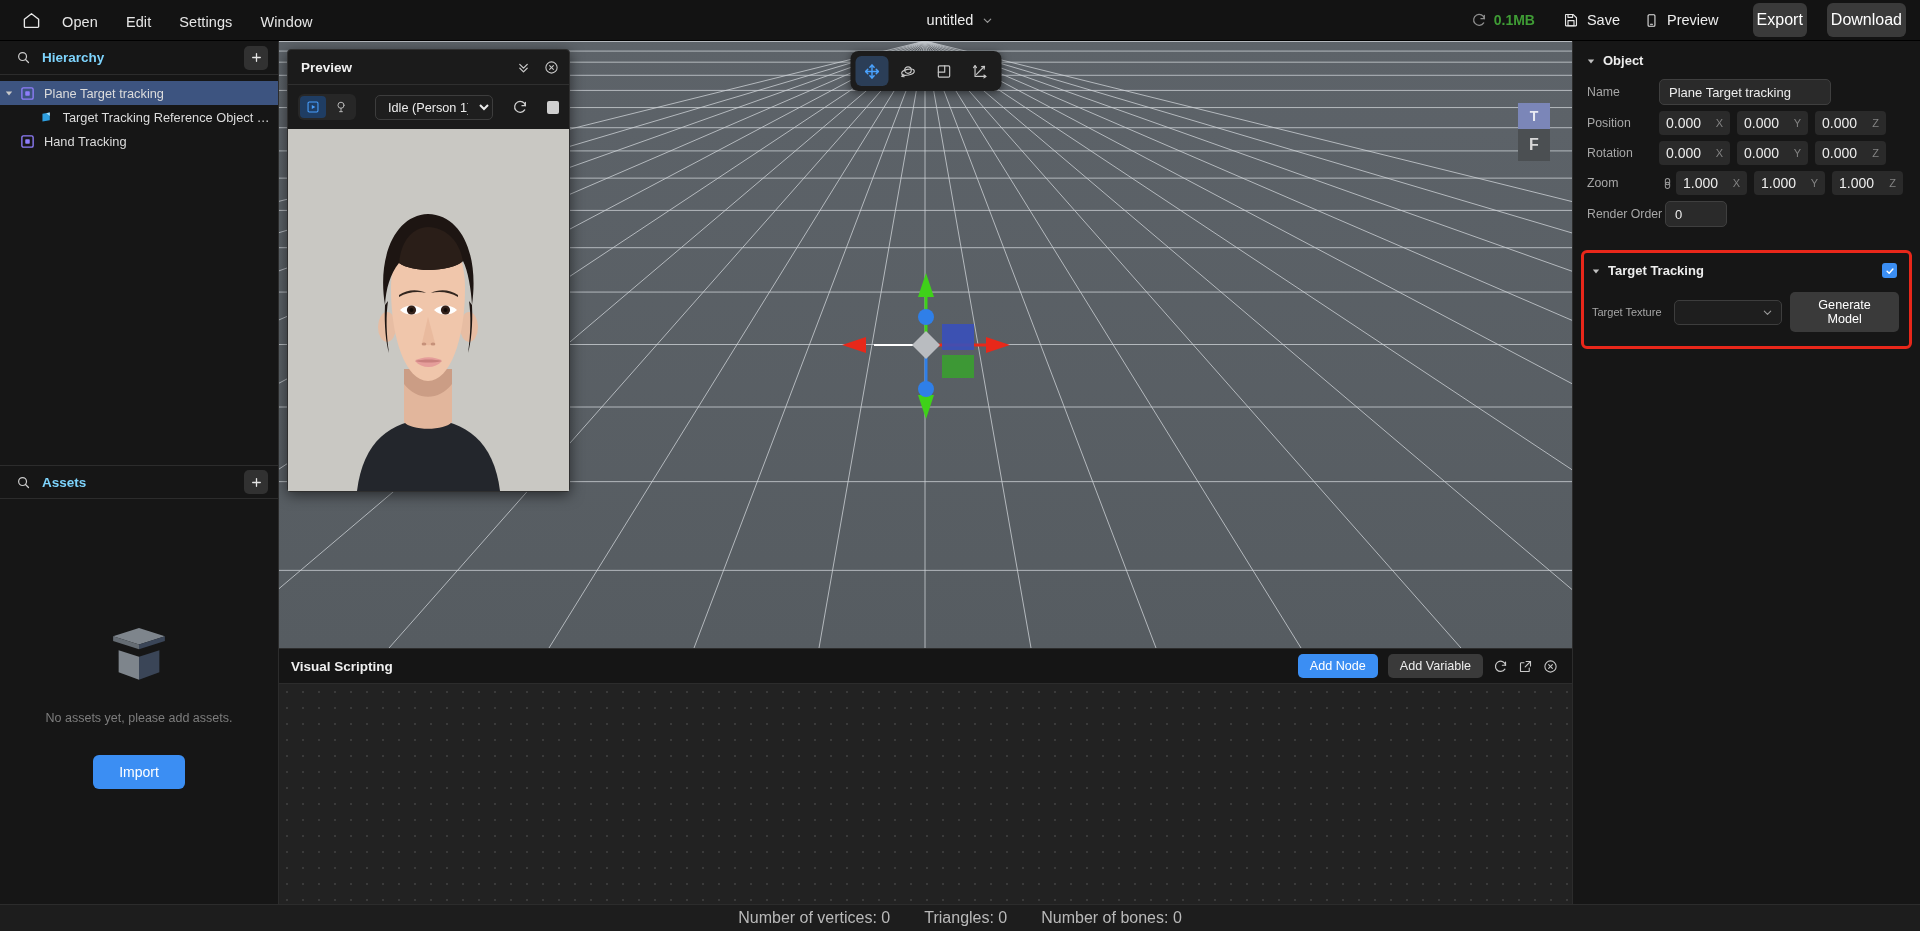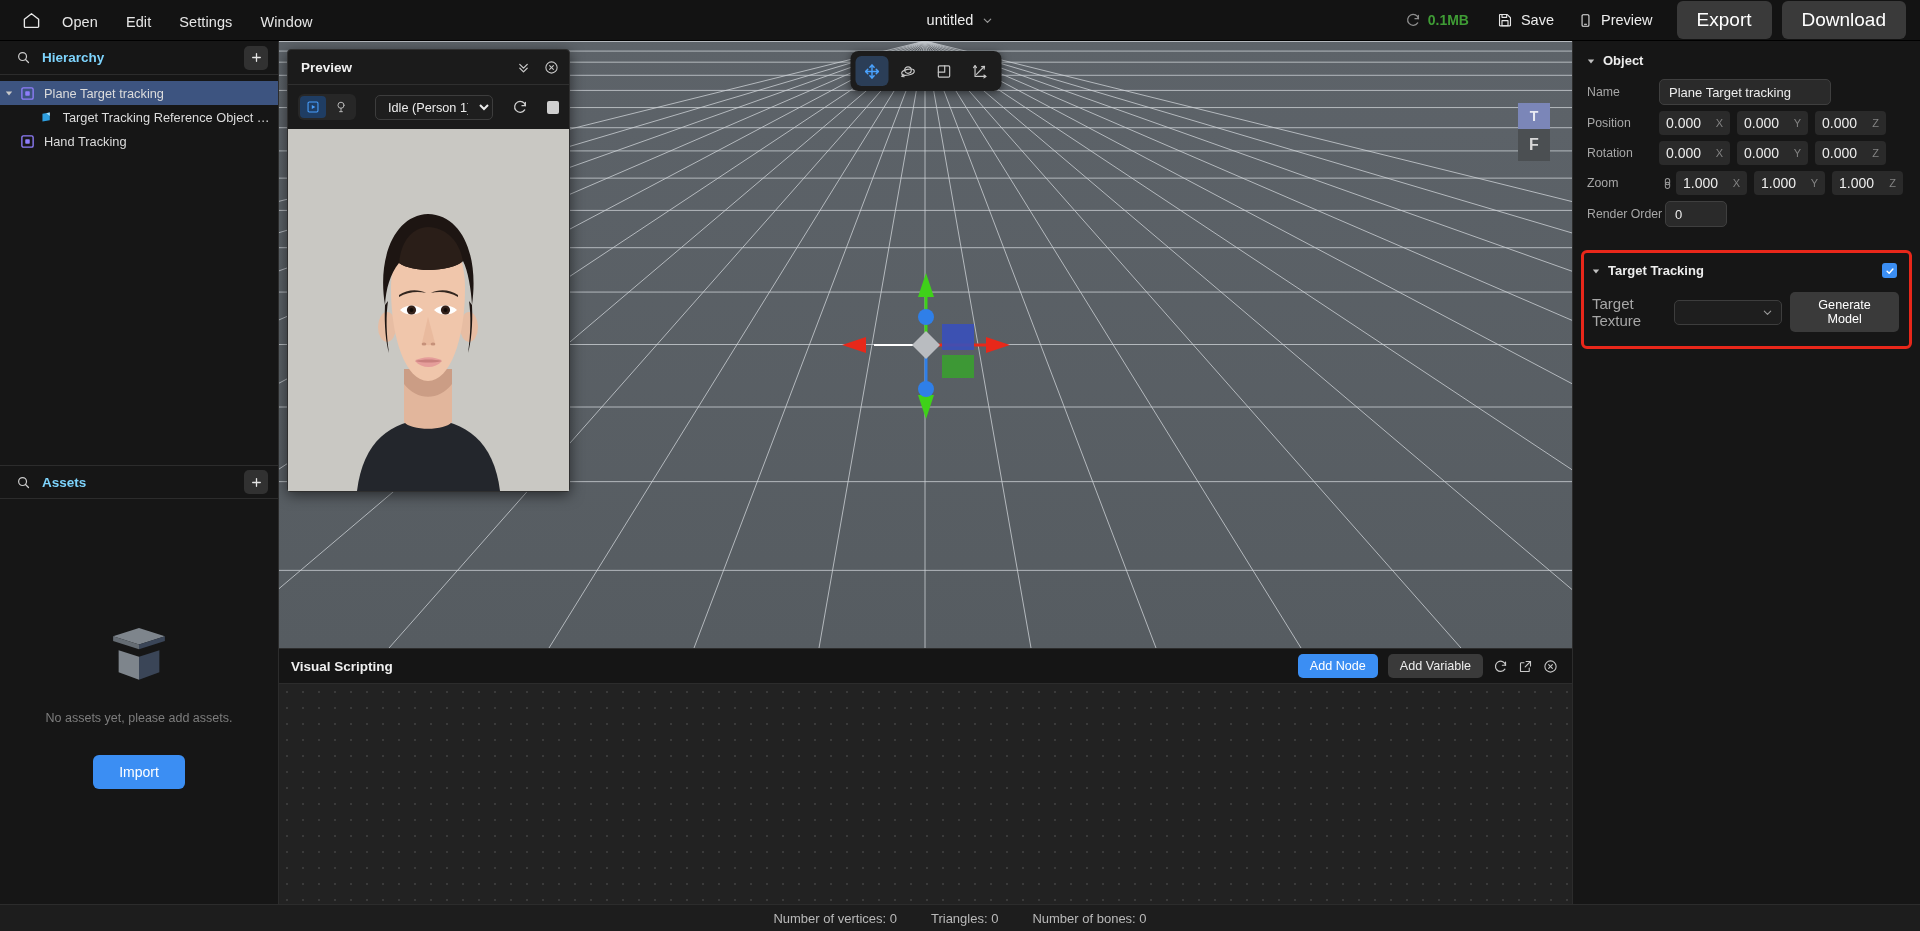--- a/index.html
+++ b/index.html
@@ -39,22 +39,22 @@
   .topbar-right {
     margin-left: auto; display: flex; align-items: center; gap: 0px; padding-right: 14px;
   }
   .mem-group { display: flex; align-items: center; gap: 7px; margin-right: 18px; }
   .mem-text { font-size: 14px; color: #3f9c35; font-weight: 600; }
   .tb-action {
     display: flex; align-items: center; gap: 8px; font-size: 14.5px; color: #ededed;
     padding: 6px 10px; cursor: pointer; border-radius: 4px; margin-right: 4px;
   }
   .tb-btn {
-    background: #3a3a3a; color: #fff; font-size: 19px;
-    padding: 8px 20px; border-radius: 6px; cursor: pointer; margin-left: 10px;
+    background: #3a3a3a; color: #fff; font-size: 16px;
+    padding: 8px 4px; border-radius: 6px; cursor: pointer; margin-left: 20px;
     border: none; font-family: inherit;
   }
 
   
   .body-row { display: flex; flex: 1; min-height: 0; }
 
   
   .left-panel {
     width: 279px; min-width: 279px; background: #161616;
     display: flex; flex-direction: column;
@@ -211,38 +211,38 @@
   .tt-section {
     margin: 14px 8px 0 8px; border: 3px solid #e8271a; border-radius: 6px; background:#161616;
     padding: 6px 0 14px 0;
   }
   .tt-head { display:flex; align-items:center; gap:8px; padding: 4px 12px 0 8px; }
   .tt-check {
     margin-left:auto; width: 15px; height: 15px; border-radius: 3px; background:#3b8ef3;
     display:flex; align-items:center; justify-content:center; cursor:pointer;
   }
   .tt-row { display:flex; align-items:center; padding: 14px 10px 0 8px; gap: 8px; }
-  .tt-label { font-size:15px; color:#a7a7a7; width: 74px; min-width:74px; }
+  .tt-label { font-size:11px; color:#a7a7a7; width: 74px; min-width:74px; }
   .tt-select {
     position:relative; width: 114px; height: 25px; background:#1e1e1e; border:1px solid #3d3d3d;
     border-radius:5px; display:flex; align-items:center; padding: 0 8px; cursor:pointer;
   }
   .tt-select .sel-val { font-size:12.5px; color:#ededed; }
   .tt-select .chev { margin-left:auto; color:#9b9b9b; font-size:9px; }
   .gen-btn {
     background:#3a3a3a; color:#fff; border:none; font-family:inherit; font-size:12.6px;
     padding: 6px 12px; border-radius:5px; cursor:pointer;
   }
 
   
   .statusbar {
     height: 27px; min-height:27px; background:#1d1d1d; border-top:1px solid #2c2c2c;
     display:flex; align-items:center; justify-content:center; gap: 34px;
   }
-  .status-item { font-size: 13px; color:#b9b9b9; }
+  .status-item { font-size: 16px; color:#b9b9b9; }
 
   svg { display:block; }
 </style>
 </head>
 <body>
 
 <div id="app">
 
   <div class="topbar">
     <div class="topbar-left">

